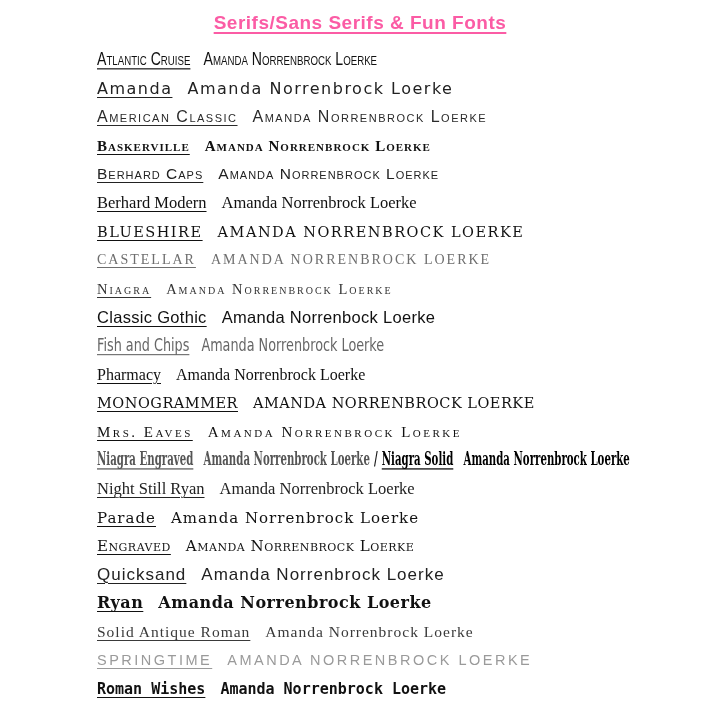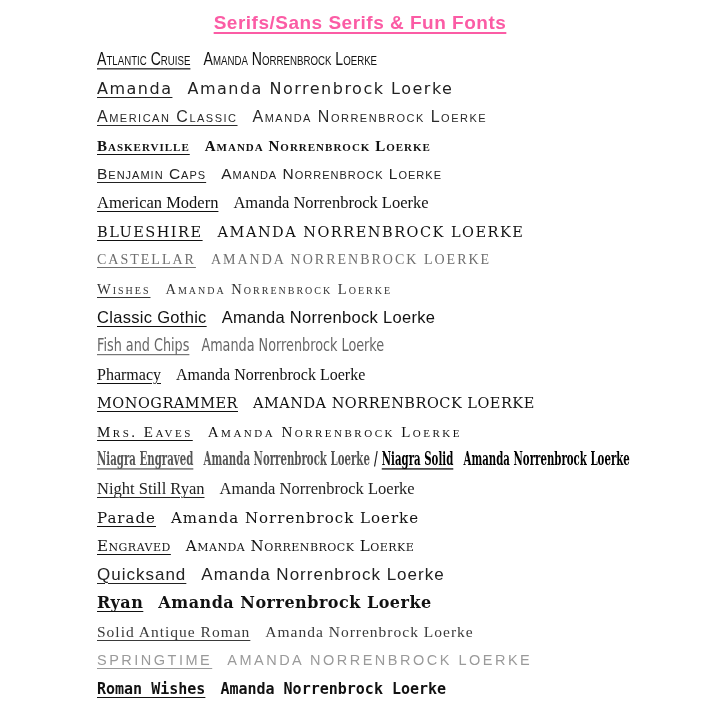--- a/index.html
+++ b/index.html
@@ -58,29 +58,29 @@
   <div class="rows">
 
     <div class="row r-atlantic"><span class="inner"><span class="fname">Atlantic Cruise</span><span class="sample">Amanda Norrenbrock Loerke</span></span></div>
 
     <div class="row r-amanda"><span class="inner"><span class="fname">Amanda</span><span class="sample">Amanda Norrenbrock Loerke</span></span></div>
 
     <div class="row r-american"><span class="inner"><span class="fname">American Classic</span><span class="sample">Amanda Norrenbrock Loerke</span></span></div>
 
     <div class="row r-baskerville"><span class="inner"><span class="fname">Baskerville</span><span class="sample">Amanda Norrenbrock Loerke</span></span></div>
 
-    <div class="row r-benjamin"><span class="inner"><span class="fname">Benjamin Caps</span><span class="sample">Amanda Norrenbrock Loerke</span></span></div>
+    <div class="row r-benjamin"><span class="inner"><span class="fname">Berhard Caps</span><span class="sample">Amanda Norrenbrock Loerke</span></span></div>
 
-    <div class="row r-berhard"><span class="inner"><span class="fname">American Modern</span><span class="sample">Amanda Norrenbrock Loerke</span></span></div>
+    <div class="row r-berhard"><span class="inner"><span class="fname">Berhard Modern</span><span class="sample">Amanda Norrenbrock Loerke</span></span></div>
 
     <div class="row r-blueshire"><span class="inner"><span class="fname">Blueshire</span><span class="sample">Amanda Norrenbrock Loerke</span></span></div>
 
     <div class="row r-castellar"><span class="inner"><span class="fname">Castellar</span><span class="sample">Amanda Norrenbrock Loerke</span></span></div>
 
-    <div class="row r-carla"><span class="inner"><span class="fname">Wishes</span><span class="sample">Amanda Norrenbrock Loerke</span></span></div>
+    <div class="row r-carla"><span class="inner"><span class="fname">Niagra</span><span class="sample">Amanda Norrenbrock Loerke</span></span></div>
 
     <div class="row r-century"><span class="inner"><span class="fname">Classic Gothic</span><span class="sample">Amanda Norrenbock Loerke</span></span></div>
 
     <div class="row r-fish"><span class="inner"><span class="fname">Fish and Chips</span><span class="sample">Amanda Norrenbrock Loerke</span></span></div>
 
     <div class="row r-garamond"><span class="inner"><span class="fname">Pharmacy</span><span class="sample">Amanda Norrenbrock Loerke</span></span></div>
 
     <div class="row r-monogrammer"><span class="inner"><span class="fname">Monogrammer</span><span class="sample">Amanda Norrenbrock Loerke</span></span></div>
 
     <div class="row r-mrseaves"><span class="inner"><span class="fname">Mrs. Eaves</span><span class="sample">Amanda Norrenbrock Loerke</span></span></div>

